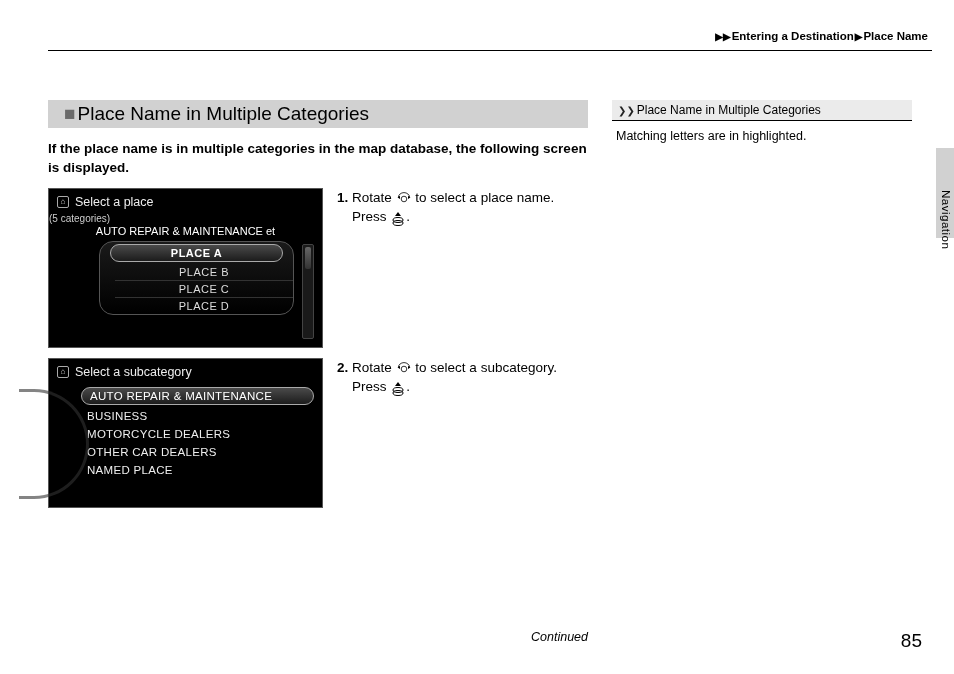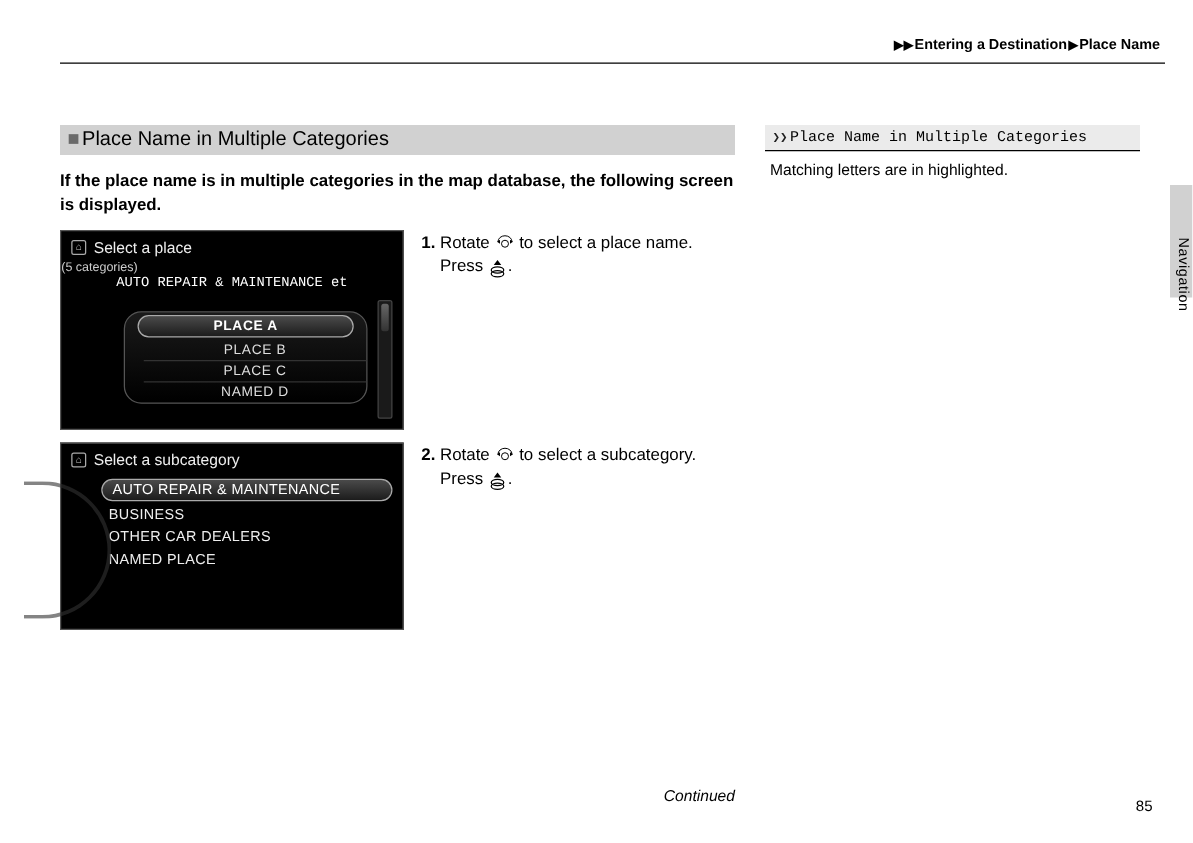--- a/index.html
+++ b/index.html
@@ -29,23 +29,23 @@
     border-top: 1px solid #000;
   }
   .main-left {
     position: absolute;
     left: 48px;
     top: 100px;
     width: 540px;
   }
   .section-heading {
     background: #d1d1d1;
-    font-size: 16px;
+    font-size: 19px;
     font-weight: 500;
-    padding: 3px 6px;
+    padding: 3px 16px;
     color: #000;
     border-left: 0;
   }
   .section-heading .sq { color: #6a6a6a; margin-right: 2px; }
   .intro {
     font-size: 13.5px;
     line-height: 1.4;
     margin: 12px 0 10px 0;
     font-weight: bold;
   }
@@ -78,22 +78,21 @@
   }
   .ss-subhead {
     font-size: 10px;
     color: #ccc;
     margin-top: 2px;
   }
   .ss-subline {
     text-align: center;
     font-size: 11px;
     color: #fff;
-    margin: 1px 0 16px 0;
-    font-family: Liberation Mono, monospace;
+    margin: 1px 0 4px 0;
   }
   .ss1-list {
     margin: 0 28px 8px 50px;
     border: 1px solid #555;
     border-radius: 14px;
     background: linear-gradient(#1a1a1a,#000);
   }
   .ss1-list .item {
     text-align: center;
     font-size: 11px;
@@ -175,21 +174,20 @@
     position: absolute;
     left: 612px;
     top: 100px;
     width: 300px;
   }
   .side-heading {
     background: #ebebeb;
     font-size: 12px;
     padding: 3px 6px;
     color: #000;
-    font-family: Liberation Mono, monospace;
   }
   .side-heading .chev { font-size: 10px; margin-right: 2px; color: #222; }
   .side-rule { border-top: 1px solid #000; margin-bottom: 8px; }
   .side-note {
     font-size: 12.5px;
     padding: 0 4px;
   }
   .side-tab {
     position: absolute;
     right: 0;
@@ -213,21 +211,21 @@
     left: 48px;
     width: 540px;
     text-align: right;
     font-style: italic;
     font-size: 12.5px;
   }
   .page-num {
     position: absolute;
     bottom: 22px;
     right: 32px;
-    font-size: 12px;
+    font-size: 19px;
     font-weight: 500;
   }
 </style>
 </head>
 <body>
 
 <div class="breadcrumb">
   <span class="sep">▶▶</span><span>Entering a Destination</span><span class="sep">▶</span><span>Place Name</span>
 </div>
 <div class="top-rule"></div>
@@ -243,21 +241,21 @@
       <div class="ss-title">
         <span class="back">⌂</span>
         <span>Select a place</span>
       </div>
       <div class="ss-subhead">(5 categories)</div>
       <div class="ss-subline">AUTO REPAIR &amp; MAINTENANCE et</div>
       <div class="ss1-list">
         <div class="item sel">PLACE A</div>
         <div class="item">PLACE B</div>
         <div class="item">PLACE C</div>
-        <div class="item">NAMED D</div>
+        <div class="item">PLACE D</div>
       </div>
       <div class="ss1-scroll"></div>
     </div>
     <div class="step">
       <span class="num">1.</span>
       <span>Rotate</span>
       <span class="dial-icon"><svg viewBox="0 0 20 16">
             <path d="M3 8 A7 6 0 0 1 17 8" fill="none" stroke="#000" stroke-width="1"></path>
             <polygon points="2,8 5,6 5,10" fill="#000"></polygon>
             <polygon points="18,8 15,6 15,10" fill="#000"></polygon>
@@ -276,20 +274,21 @@
   <div class="row">
     <div class="screenshot ss2">
       <div class="ss-title">
         <span class="back">⌂</span>
         <span>Select a subcategory</span>
       </div>
       <div class="ss2-arc"></div>
       <div class="ss2-list">
         <div class="item sel">AUTO REPAIR &amp; MAINTENANCE</div>
         <div class="item">BUSINESS</div>
+        <div class="item">MOTORCYCLE DEALERS</div>
         <div class="item">OTHER CAR DEALERS</div>
         <div class="item">NAMED PLACE</div>
       </div>
     </div>
     <div class="step">
       <span class="num">2.</span>
       <span>Rotate</span>
       <span class="dial-icon"><svg viewBox="0 0 20 16">
             <path d="M3 8 A7 6 0 0 1 17 8" fill="none" stroke="#000" stroke-width="1"></path>
             <polygon points="2,8 5,6 5,10" fill="#000"></polygon>

